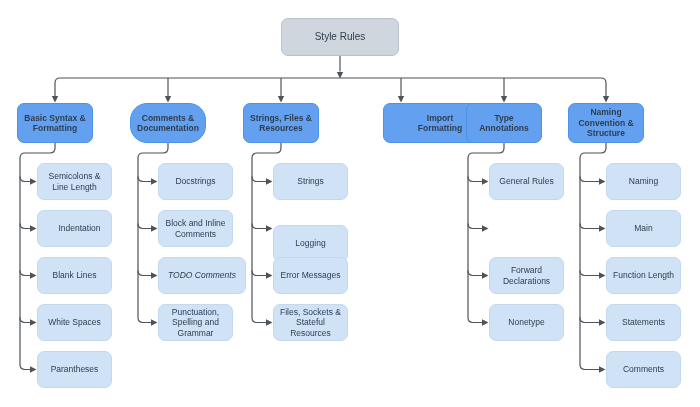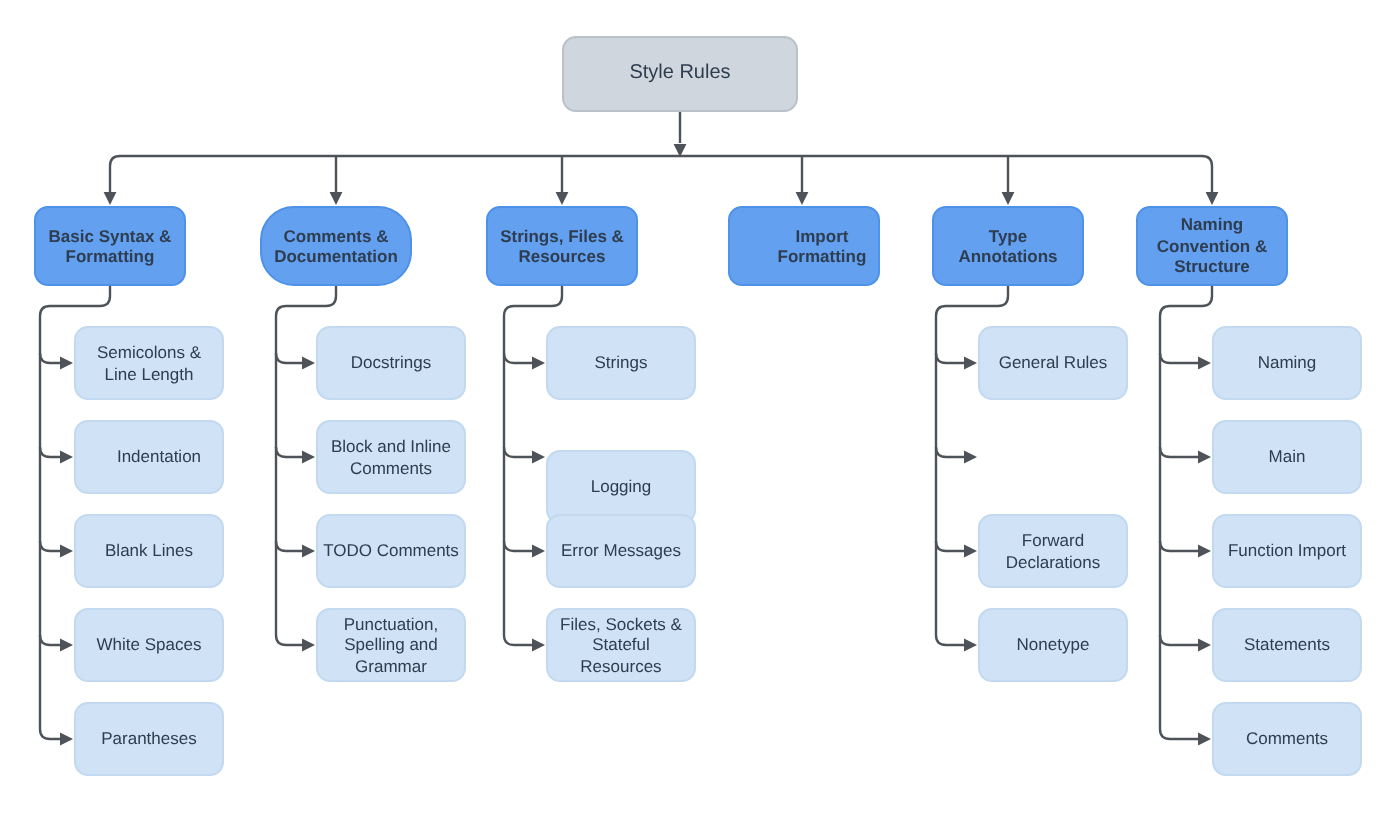--- a/index.html
+++ b/index.html
@@ -112,31 +112,31 @@
   <div class="node root" id="root-node" style="left: 281px; top: 18px; width: 118px; height: 38px;">Style Rules</div>
 <div class="node branch" style="left: 17px; top: 103px; width: 76px; height: 40px;">Basic Syntax &amp; Formatting</div>
     <div class="node leaf" style="left: 37px; top: 163px; width: 75px; height: 37px;">Semicolons &amp; Line Length</div>
     <div class="node leaf" style="left: 37px; top: 210px; width: 75px; height: 37px; padding-left: 12px;">Indentation</div>
     <div class="node leaf" style="left: 37px; top: 257px; width: 75px; height: 37px;">Blank Lines</div>
     <div class="node leaf" style="left: 37px; top: 304px; width: 75px; height: 37px;">White Spaces</div>
     <div class="node leaf" style="left: 37px; top: 351px; width: 75px; height: 37px;">Parantheses</div>
     <div class="node branch" style="left: 130px; top: 103px; width: 76px; height: 40px; border-radius: 17px;">Comments &amp; Documentation</div>
     <div class="node leaf" style="left: 158px; top: 163px; width: 75px; height: 37px;">Docstrings</div>
     <div class="node leaf" style="left: 158px; top: 210px; width: 75px; height: 37px;">Block and Inline Comments</div>
-    <div class="node leaf" style="left: 158px; top: 257px; width: 75px; height: 37px;">TODO Comments</div>
+    <div class="node leaf" style="left: 158px; top: 257px; width: 88px; height: 37px; font-style: italic;">TODO Comments</div>
     <div class="node leaf" style="left: 158px; top: 304px; width: 75px; height: 37px;">Punctuation, Spelling and Grammar</div>
     <div class="node branch" style="left: 243px; top: 103px; width: 76px; height: 40px;">Strings, Files &amp; Resources</div>
     <div class="node leaf" style="left: 273px; top: 163px; width: 75px; height: 37px;">Strings</div>
     <div class="node leaf" style="left: 273px; top: 210px; width: 75px; height: 37px; margin-top: 15px;">Logging</div>
     <div class="node leaf" style="left: 273px; top: 257px; width: 75px; height: 37px;">Error Messages</div>
     <div class="node leaf" style="left: 273px; top: 304px; width: 75px; height: 37px;">Files, Sockets &amp; Stateful Resources</div>
-    <div class="node branch" style="left: 364px; top: 103px; width: 76px; height: 40px; padding-left: 20px;">Import Formatting</div>
+    <div class="node branch" style="left: 383px; top: 103px; width: 96px; height: 40px; padding-left: 20px;">Import Formatting</div>
     <div class="node branch" style="left: 466px; top: 103px; width: 76px; height: 40px;">Type Annotations</div>
     <div class="node leaf" style="left: 489px; top: 163px; width: 75px; height: 37px;">General Rules</div>
     <div class="node leaf" style="left: 489px; top: 257px; width: 75px; height: 37px;">Forward Declarations</div>
     <div class="node leaf" style="left: 489px; top: 304px; width: 75px; height: 37px;">Nonetype</div>
     <div class="node branch" style="left: 568px; top: 103px; width: 76px; height: 40px;">Naming Convention &amp; Structure</div>
     <div class="node leaf" style="left: 606px; top: 210px; width: 75px; height: 37px;">Main</div>
     <div class="node leaf" style="left: 606px; top: 163px; width: 75px; height: 37px;">Naming</div>
-    <div class="node leaf" style="left: 606px; top: 257px; width: 75px; height: 37px;">Function Import</div>
+    <div class="node leaf" style="left: 606px; top: 257px; width: 75px; height: 37px;">Function Length</div>
     <div class="node leaf" style="left: 606px; top: 304px; width: 75px; height: 37px;">Statements</div>
     <div class="node leaf" style="left: 606px; top: 351px; width: 75px; height: 37px;">Comments</div>
   </div>
 
 </body></html>

